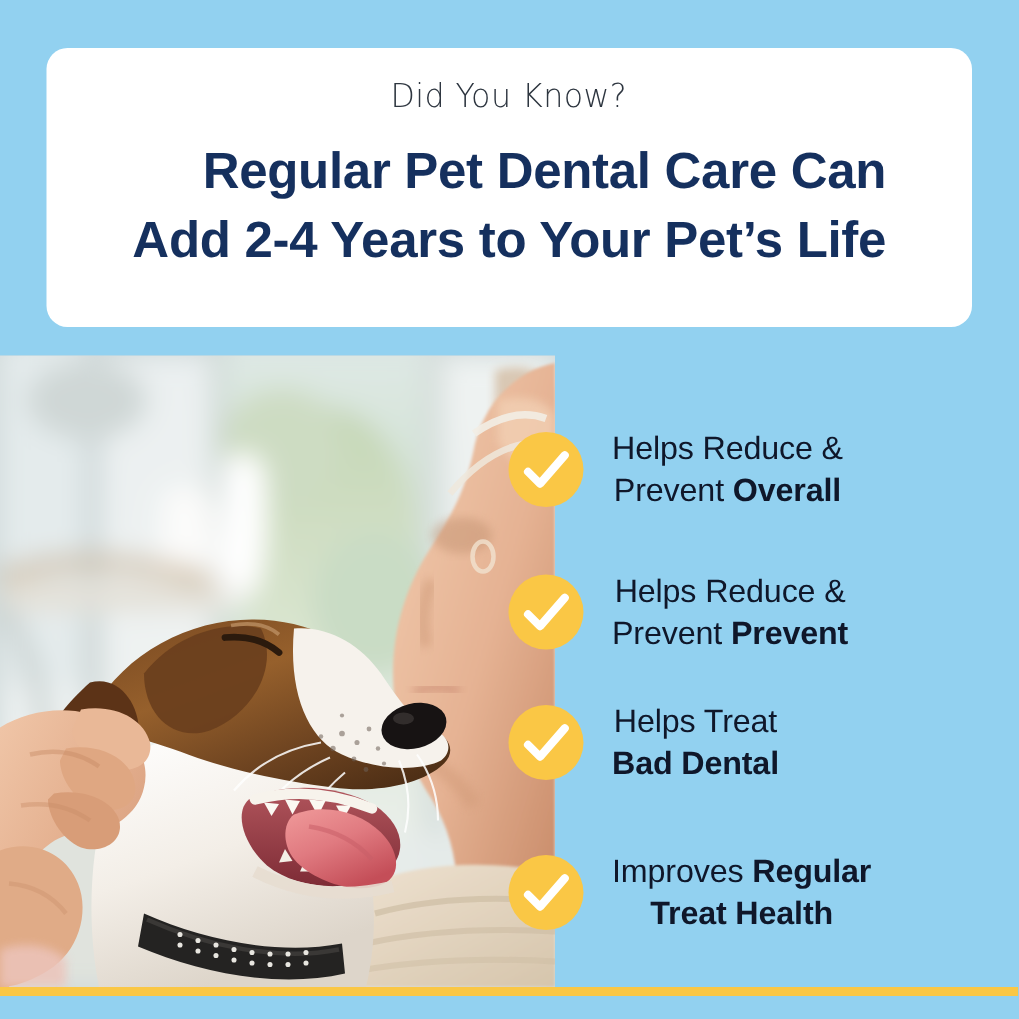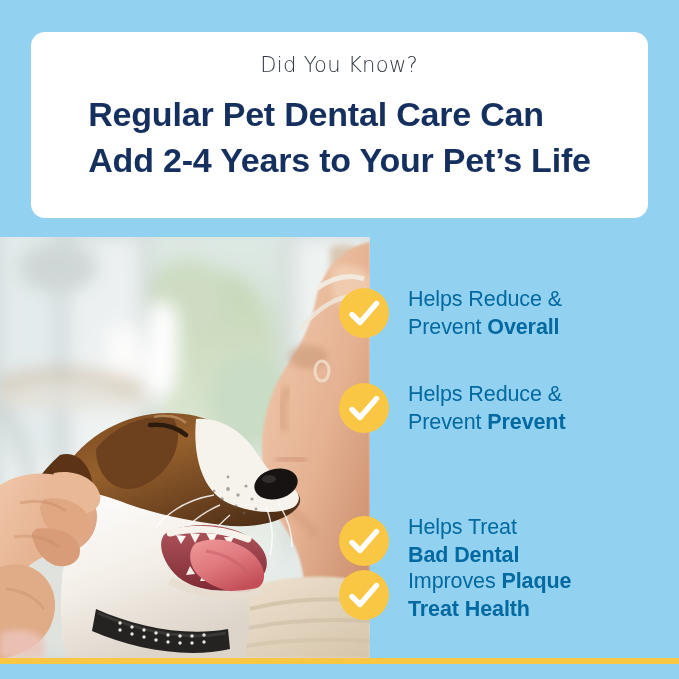--- a/index.html
+++ b/index.html
@@ -51,21 +51,21 @@
     text-align: center;
     font-family: "DejaVu Sans", sans-serif;
     transform: scaleX(0.96);
   }
 
   .headline {
     margin-top: 14px;
     font-size: 34px;
     font-weight: bold;
     color: #15305e;
-    text-align: left;
+    text-align: right;
     line-height: 1.33;
     letter-spacing: -0.2px;
     font-family: "Liberation Sans", sans-serif;
   }
   .headline .hl-line { display: block; white-space: nowrap; }
 
   
   .photo-panel {
     position: absolute;
     left: 0;
@@ -102,24 +102,25 @@
     height: 50px;
     border-radius: 50%;
     background: #fac745;
   }
   .check-badge svg { position: absolute; left: 0; top: 0; }
 
   .benefit-text {
     margin-left: 19px;
     font-size: 21.5px;
     line-height: 1.32;
-    color: #0369a1;
+    color: #0f172a;
     font-weight: normal;
     letter-spacing: -0.1px;
     font-family: "Liberation Sans", sans-serif;
+    text-align: center;
   }
   .benefit-text b { font-weight: bold; }
   .benefit-text .ln { display: block; white-space: nowrap; }
 
   
   .bottom-bar {
     position: absolute;
     left: 0;
     top: 658px;
     width: 679px;
@@ -418,40 +419,40 @@
         <svg width="50" height="50" viewBox="0 0 50 50" aria-hidden="true">
           <path d="M13 26.5 L21 34.5 L37.5 15.5" fill="none" stroke="#ffffff" stroke-width="5.4" stroke-linecap="round" stroke-linejoin="round"></path>
         </svg>
       </div>
       <div class="benefit-text">
         <span class="ln">Helps Reduce &amp;</span>
         <span class="ln"><span>Prevent </span><b>Prevent</b></span>
       </div>
     </div>
 
-    <div class="benefit-row" style="top:230px;margin-top:46px;">
+    <div class="benefit-row" style="top:230px;">
       <div class="check-badge">
         <svg width="50" height="50" viewBox="0 0 50 50" aria-hidden="true">
           <path d="M13 26.5 L21 34.5 L37.5 15.5" fill="none" stroke="#ffffff" stroke-width="5.4" stroke-linecap="round" stroke-linejoin="round"></path>
         </svg>
       </div>
       <div class="benefit-text">
         <span class="ln">Helps Treat</span>
         <span class="ln"><span></span><b>Bad Dental</b></span>
       </div>
     </div>
 
     <div class="benefit-row" style="top:330px;">
       <div class="check-badge">
         <svg width="50" height="50" viewBox="0 0 50 50" aria-hidden="true">
           <path d="M13 26.5 L21 34.5 L37.5 15.5" fill="none" stroke="#ffffff" stroke-width="5.4" stroke-linecap="round" stroke-linejoin="round"></path>
         </svg>
       </div>
       <div class="benefit-text">
-        <span class="ln"><span>Improves </span><b>Plaque</b></span>
+        <span class="ln"><span>Improves </span><b>Regular</b></span>
         <span class="ln"><span></span><b>Treat Health</b></span>
       </div>
     </div>
 
   </div>
 
   <div class="bottom-bar"></div>
 
 </div>
 

